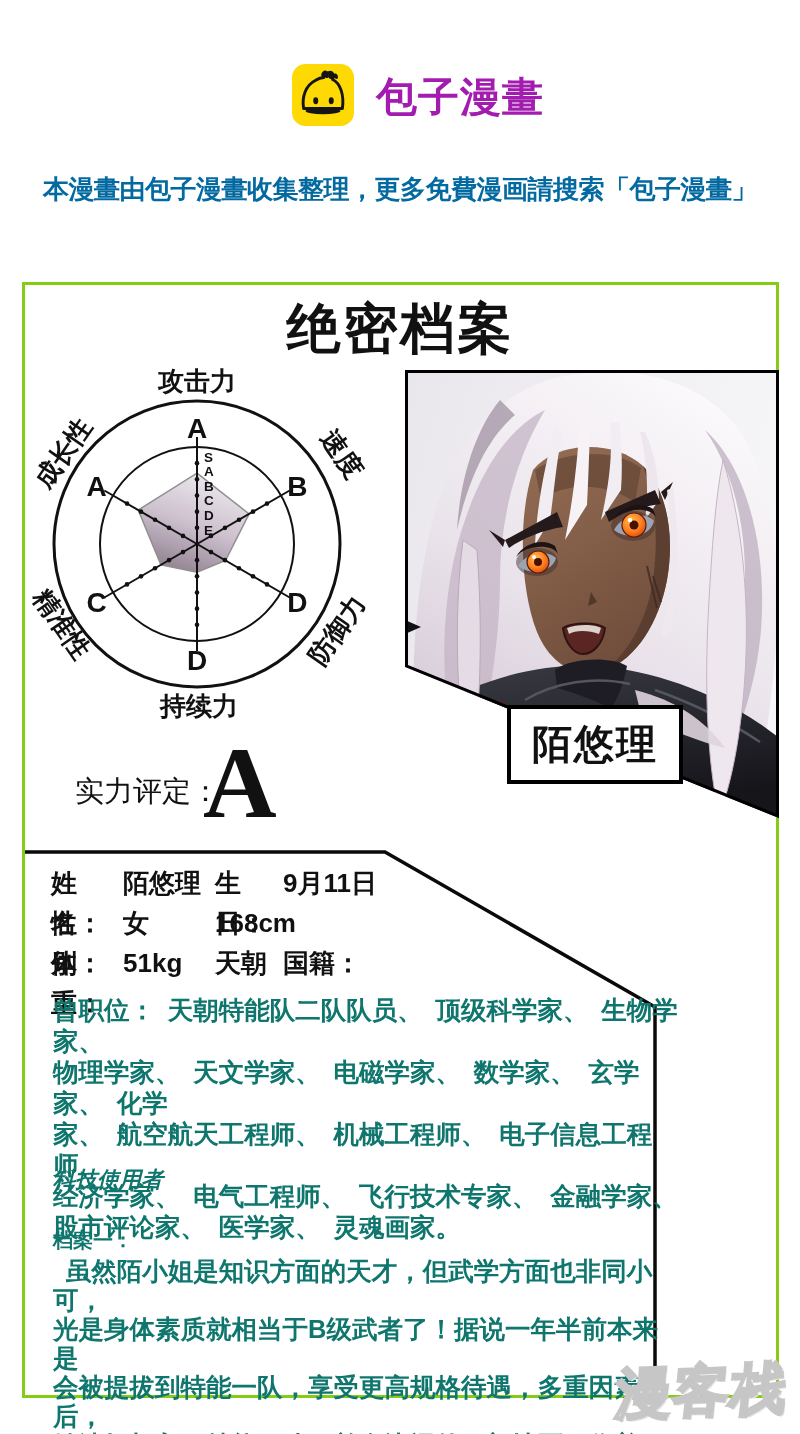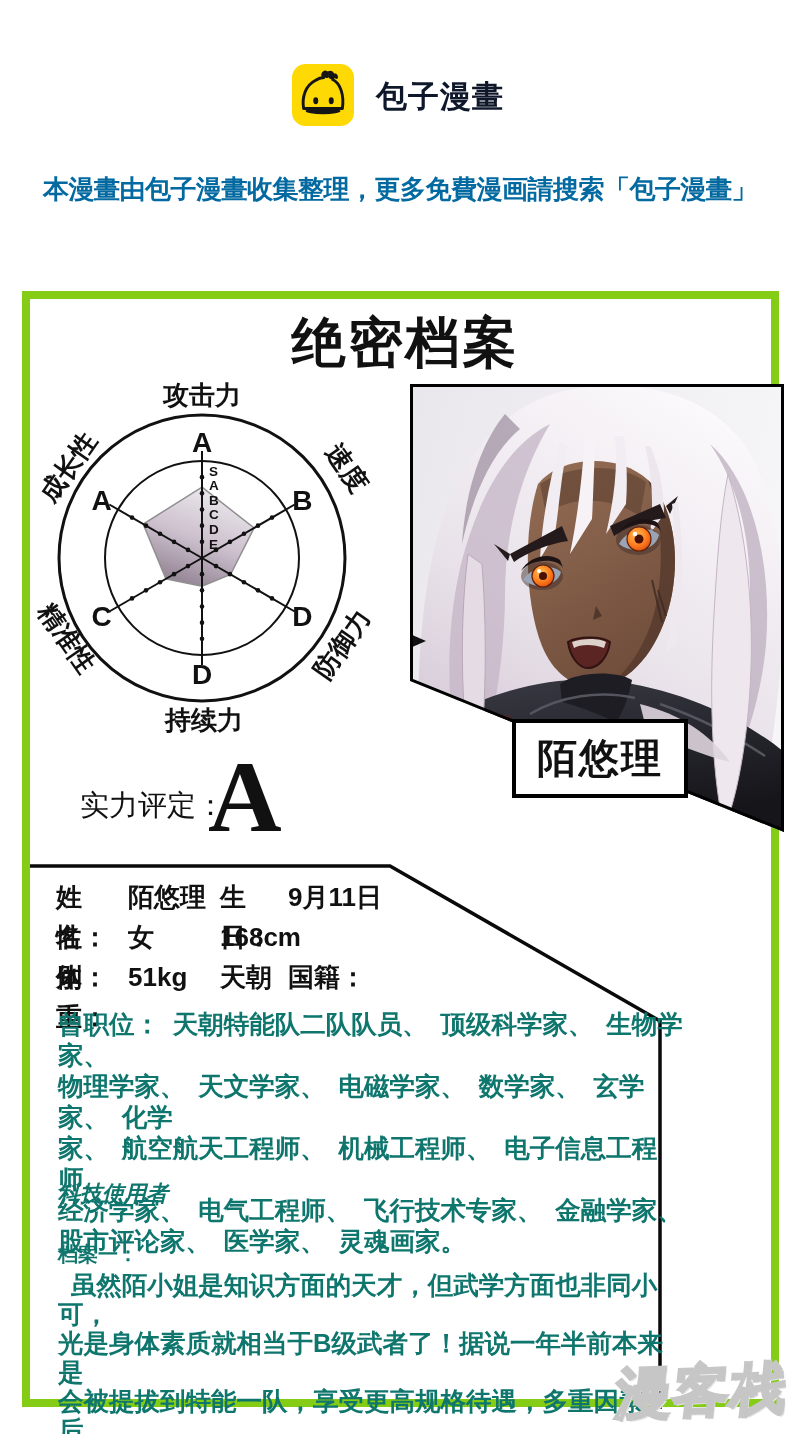--- a/index.html
+++ b/index.html
@@ -1,25 +1,25 @@
 <!DOCTYPE html>
 <html><head>
 <meta charset="utf-8">
 <style>
   html,body{margin:0;padding:0;background:#fff;}
   body{width:800px;height:1434px;position:relative;overflow:hidden;
        font-family:"Liberation Sans","DejaVu Sans",sans-serif;color:#111;}
   .abs{position:absolute;}
   
   .brand{left:292px;top:64px;display:flex;align-items:center;}
-  .brand-name{margin-left:22px;font-size:31px;font-weight:900;letter-spacing:1px;color:#0f172a;}
+  .brand-name{margin-left:22px;font-size:41px;font-weight:900;letter-spacing:1px;color:#a21caf;}
   .tagline{left:0;top:172px;width:800px;text-align:center;font-size:26px;font-weight:700;
            letter-spacing:-0.5px;color:#0369a1;}
   
-  .card{left:22px;top:291px;width:757px;height:1116px;border:8px solid #84cc16;box-sizing:border-box;background:#fff;}
+  .card{left:22px;top:282px;width:757px;height:1116px;border:3px solid #84cc16;box-sizing:border-box;background:#fff;}
   .card-title{left:0;top:8px;width:751px;text-align:center;font-size:54px;font-weight:900;letter-spacing:3px;}
   .radar-wrap{left:-13px;top:74px;width:370px;height:370px;}
   
   .portrait{left:380px;top:85px;width:374px;height:448px;}
   .name-box{left:482px;top:420px;width:176px;height:79px;background:#fff;border:4px solid #000;
             box-sizing:border-box;display:flex;align-items:center;justify-content:center;z-index:4;}
   .name-box span{font-size:40px;font-weight:900;letter-spacing:2px;}
   
   .rating-label{left:50px;top:487px;font-size:29px;font-weight:400;}
   .rating-value{left:178px;top:447px;font-family:"Liberation Serif","DejaVu Serif",serif;

